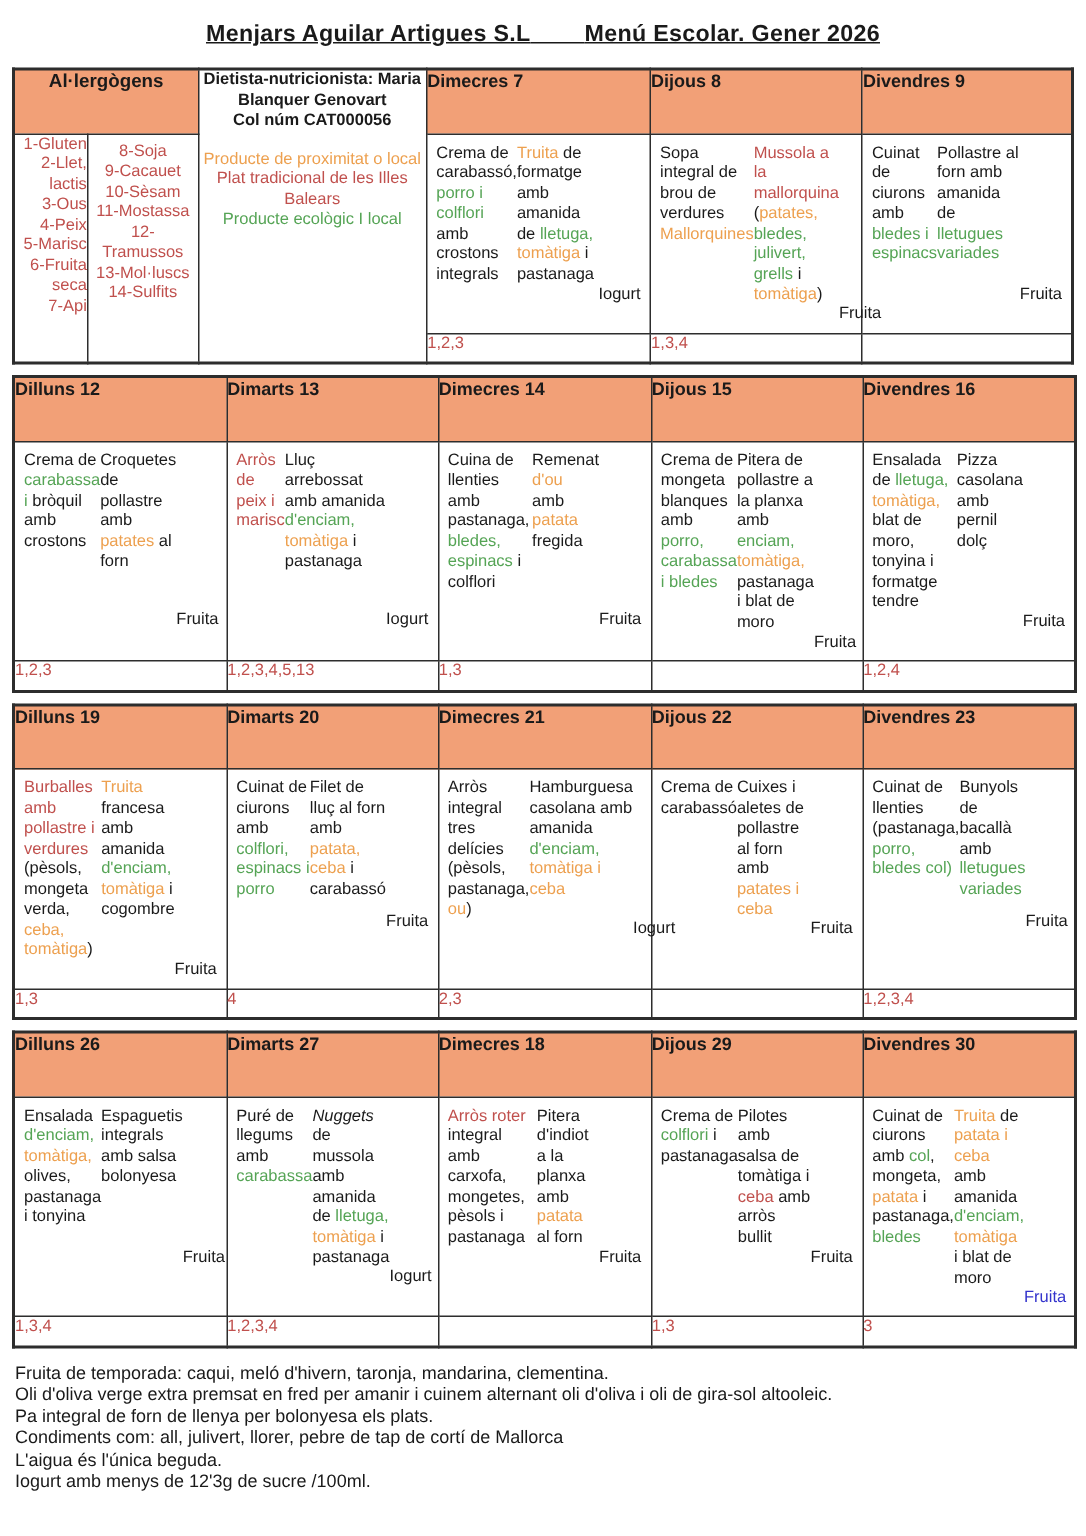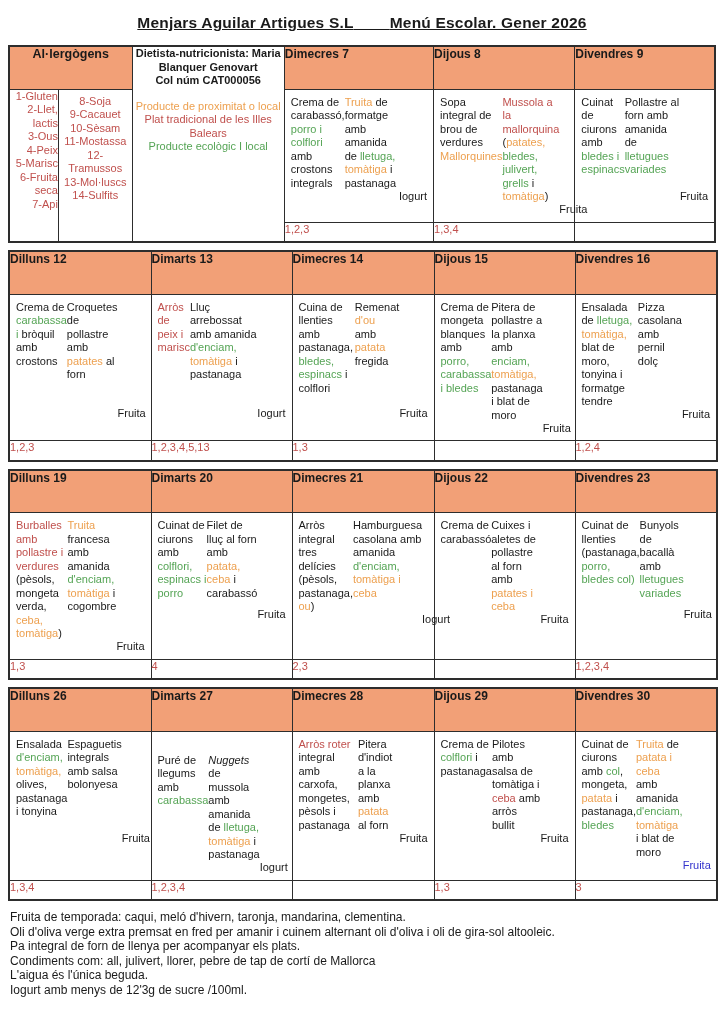--- a/index.html
+++ b/index.html
@@ -247,34 +247,34 @@
           <col style="width: 142px;">
           <col style="width: 141px;">
           <col style="width: 142px;">
           <col style="width: 141px;">
           <col style="width: 142px;">
         </colgroup>
         <tbody>
           <tr>
             <td class="hdr">Dilluns 26</td>
             <td class="hdr">Dimarts 27</td>
-            <td class="hdr">Dimecres 28</td>
+            <td class="hdr">Dimecres 18</td>
             <td class="hdr">Dijous 29</td>
             <td class="hdr">Divendres 30</td>
           </tr>
           <tr>
             <td class="cc">
               <div class="cw" style="min-height: 108px;">
                 <div class="dish"><span class="c-black">Ensalada </span><span class="c-green">d'enciam,</span><span class="c-black"> </span><span class="c-orange">tomàtiga,</span><span class="c-black"> olives, pastanaga i tonyina</span></div>
                 <div class="dish"><span class="c-black">Espaguetis integrals amb salsa bolonyesa</span></div>
                 <div class="dessert c-black">Fruita</div>
               </div>
             </td>
             <td class="cc">
-              <div class="cw" style="min-height: 108px; margin-top: 16px;">
+              <div class="cw" style="min-height: 108px;">
                 <div class="dish"><span class="c-black">Puré de llegums amb </span><span class="c-green">carabassa</span></div>
                 <div class="dish"><span class="c-black it">Nuggets</span><span class="c-black"> de mussola amb amanida de </span><span class="c-green">lletuga,</span><span class="c-black"> </span><span class="c-orange">tomàtiga</span><span class="c-black"> i pastanaga</span></div>
                 <div class="dessert c-black">Iogurt</div>
               </div>
             </td>
             <td class="cc">
               <div class="cw" style="min-height: 108px;">
                 <div class="dish"><span class="c-red">Arròs roter</span><span class="c-black"> integral amb carxofa, mongetes, pèsols i pastanaga</span></div>
                 <div class="dish"><span class="c-black">Pitera d'indiot a la planxa amb </span><span class="c-orange">patata</span><span class="c-black"> al forn</span></div>
                 <div class="dessert c-black">Fruita</div>
@@ -301,18 +301,18 @@
             <td class="nums"></td>
             <td class="nums">1,3</td>
             <td class="nums">3</td>
           </tr>
         </tbody>
       </table>
     </div>
   <div class="footer" id="footer">
       <div>Fruita de temporada: caqui, meló d'hivern, taronja, mandarina, clementina.</div>
       <div>Oli d'oliva verge extra premsat en fred per amanir i cuinem alternant oli d'oliva i oli de gira-sol altooleic.</div>
-      <div>Pa integral de forn de llenya per acompanyar els plats.</div>
+      <div>Pa integral de forn de llenya per bolonyesa els plats.</div>
       <div>Condiments com: all, julivert, llorer, pebre de tap de cortí de Mallorca</div>
       <div>L'aigua és l'única beguda.</div>
       <div>Iogurt amb menys de 12'3g de sucre /100ml.</div>
     </div>
 </div>
 
 </body></html>

